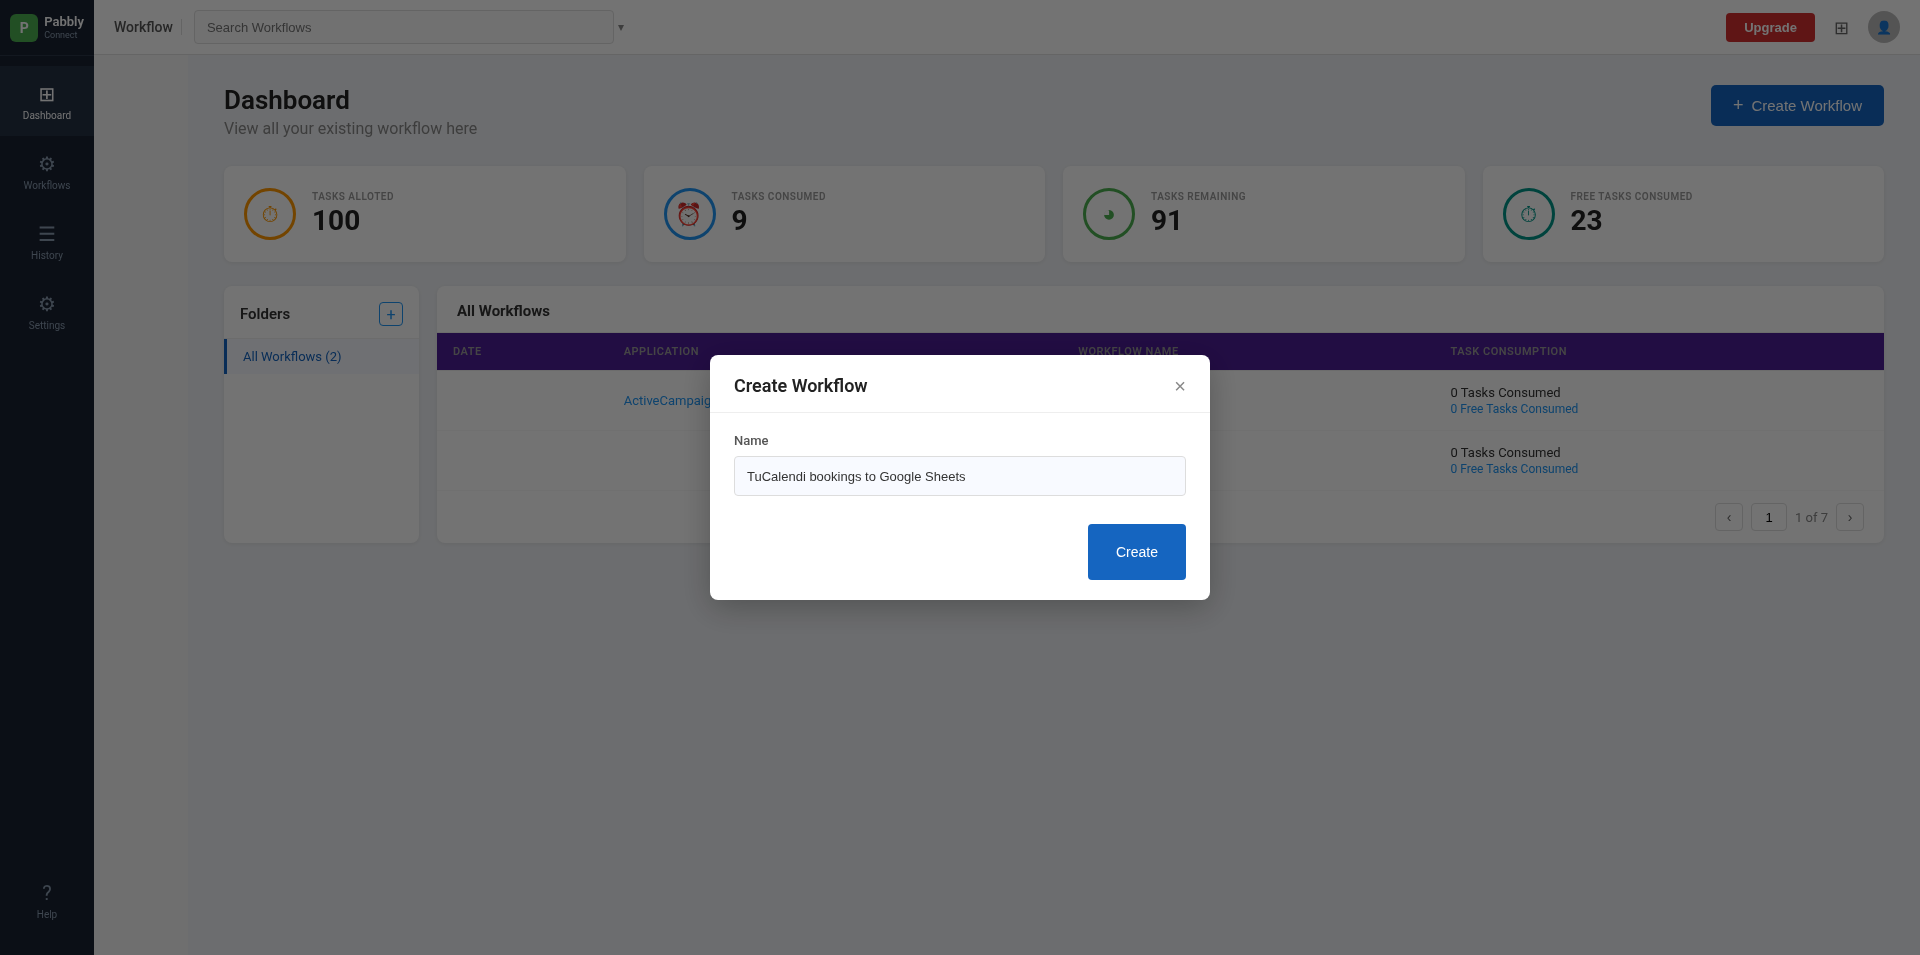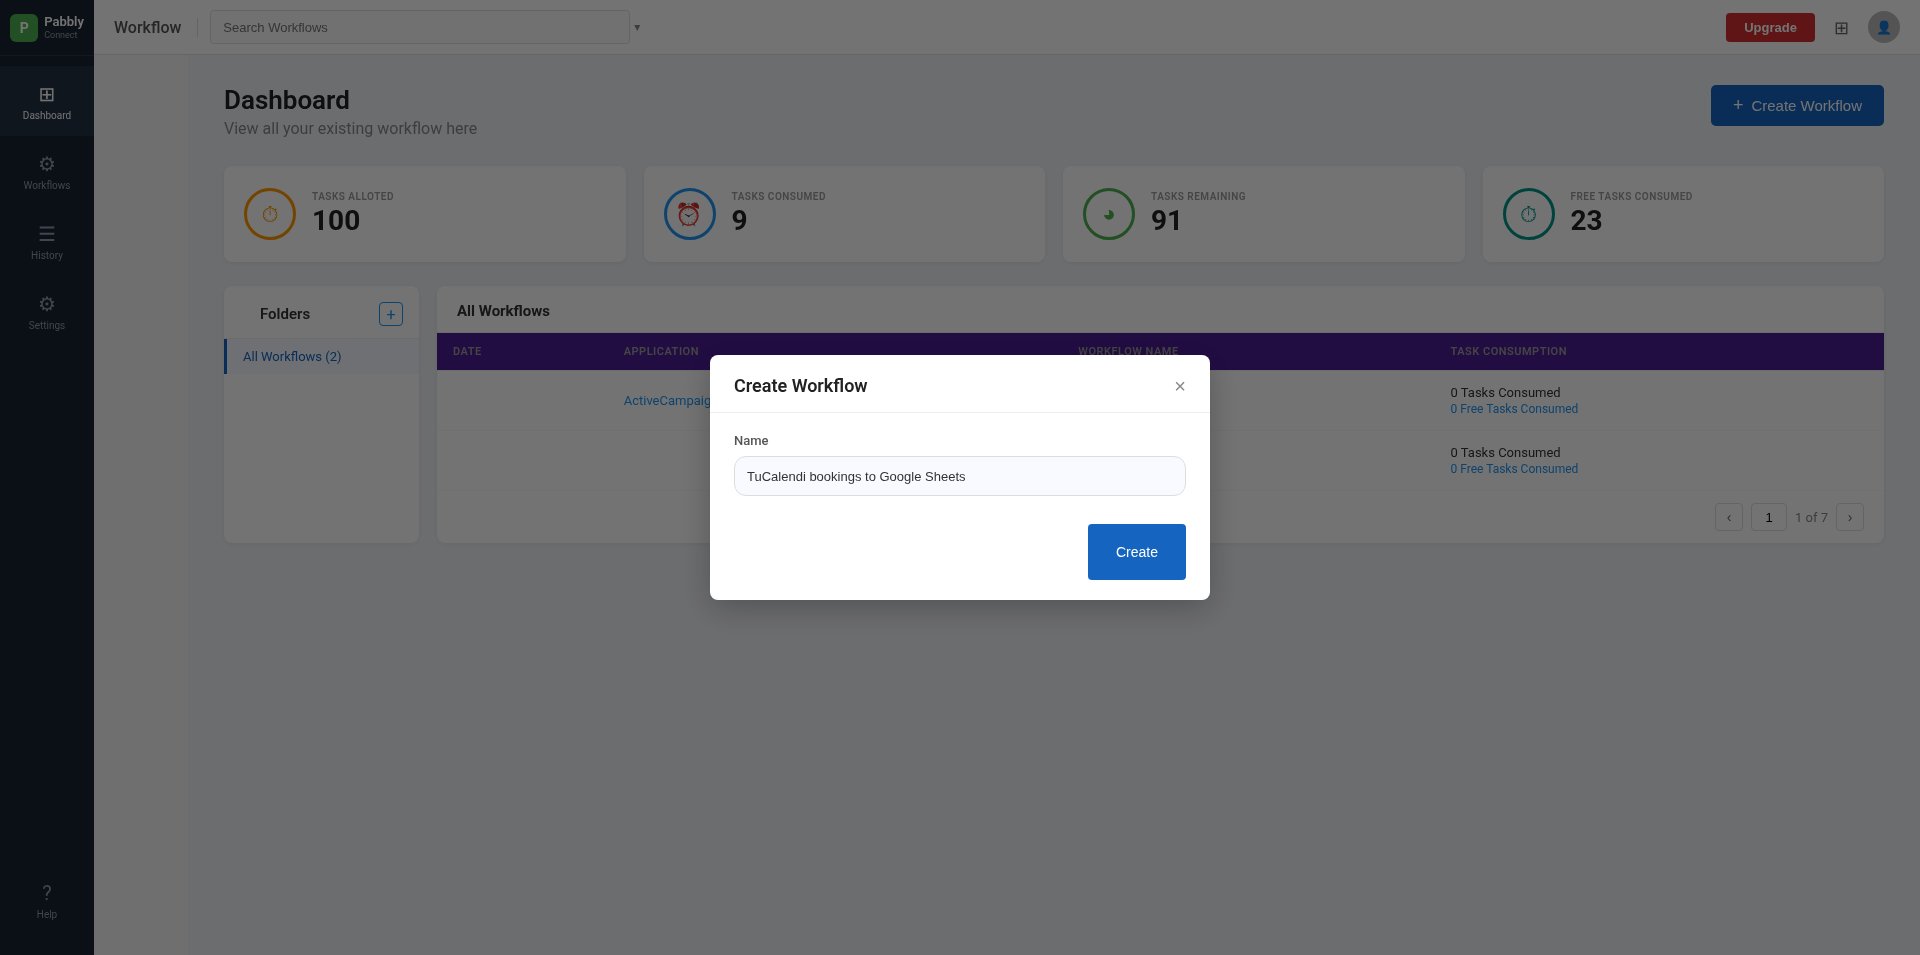--- a/index.html
+++ b/index.html
@@ -94,23 +94,23 @@
       background: #fff;
       border-bottom: 1px solid #e0e0e0;
       display: flex;
       align-items: center;
       padding: 0 20px;
       z-index: 5;
       gap: 12px;
     }
     .topbar-workflow-label {
       color: #555;
-      font-size: 16px;
+      font-size: 14px;
       font-weight: 500;
-      padding-right: 16px;
+      padding-right: 8px;
       border-right: 1px solid #ddd;
     }
     .search-box {
       flex: 1;
       max-width: 420px;
       height: 34px;
       border: 1px solid #ddd;
       border-radius: 4px;
       padding: 8px 12px;
       font-size: 13px;
@@ -254,21 +254,20 @@
       display: flex;
       align-items: center;
       justify-content: space-between;
       padding: 16px 16px 12px;
       border-bottom: 1px solid #f0f0f0;
     }
     .folders-title {
       font-size: 15px;
       font-weight: 600;
       color: #333;
-      margin-left: 20px;
     }
     .add-folder-btn {
       width: 24px;
       height: 24px;
       border: 1px solid #2196f3;
       border-radius: 4px;
       color: #2196f3;
       display: flex;
       align-items: center;
       justify-content: center;
@@ -404,21 +403,21 @@
       font-size: 13px;
       font-weight: 500;
       color: #555;
       margin-bottom: 8px;
       display: block;
     }
     .form-input {
       width: 100%;
       height: 40px;
       border: 1px solid #ddd;
-      border-radius: 12px;
+      border-radius: 4px;
       padding: 0 12px;
       font-size: 13px;
       color: #333;
       background: #f8faff;
       outline: none;
     }
     .modal-footer {
       padding: 16px 24px 20px;
       display: flex;
       justify-content: flex-end;

